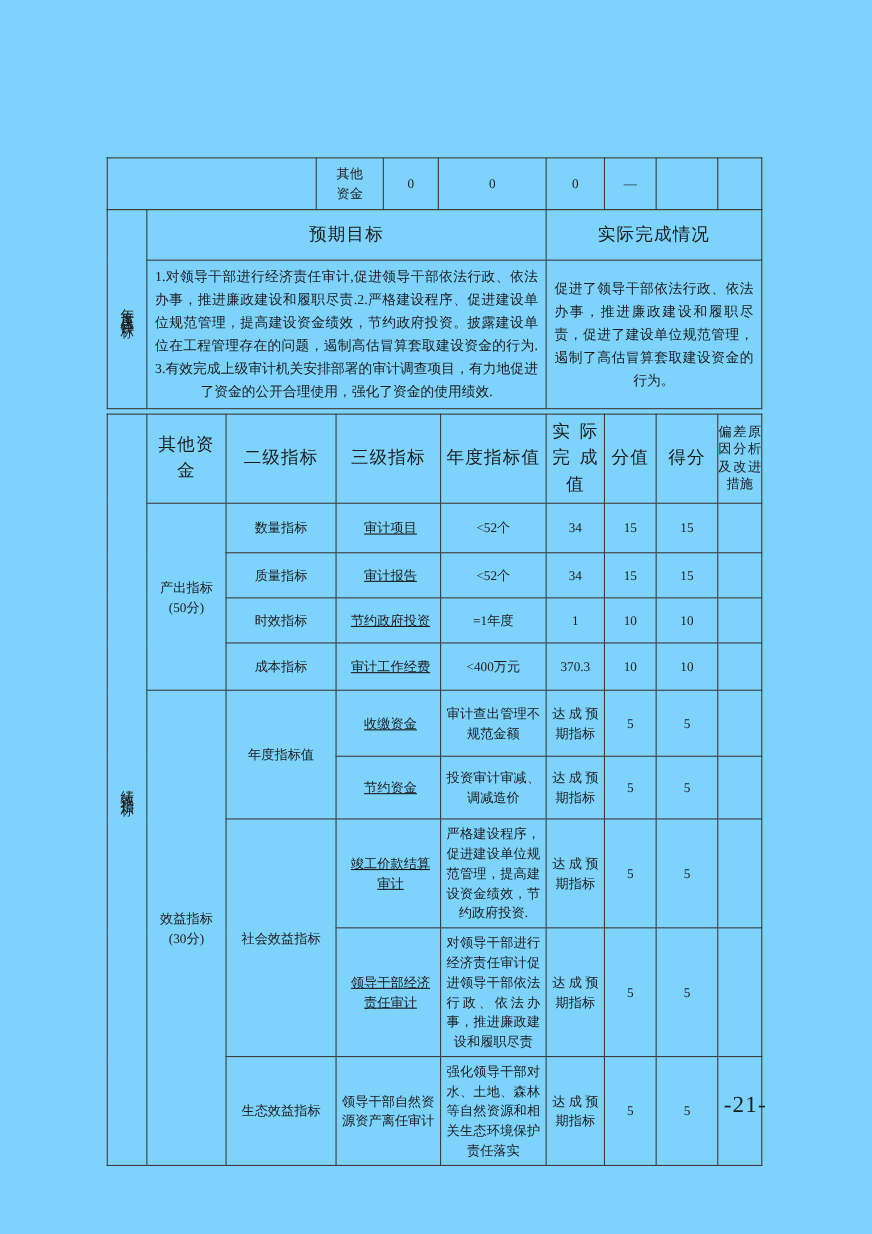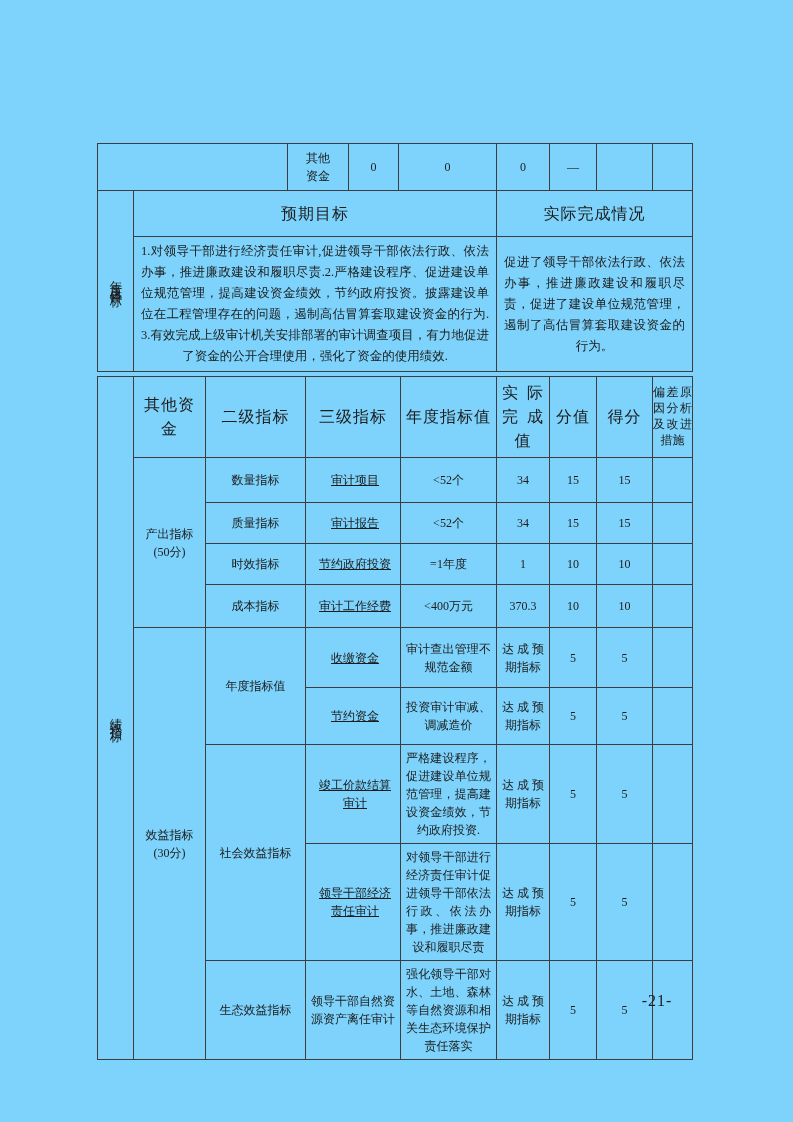--- a/index.html
+++ b/index.html
@@ -45,22 +45,22 @@
     text-align:justify;
     text-align-last:center;
     padding:4px 5px;
   }
   .leftc{text-align:center;padding-left:8px;padding-right:4px;text-decoration:underline;}
   .narrow{display:inline-block;width:2.2em;}
   .dev-hdr{padding:0;line-height:1.33;}
   .page-num{
     position:absolute;
     left:617px;top:992px;width:80px;
-    text-align:center;
-    font-size:16px;
+    text-align:right;
+    font-size:21px;
     letter-spacing:1px;
   }
 </style>
 </head>
 <body>
 
 <div class="page">
   <div class="content">
 
     <table class="frag-table">

